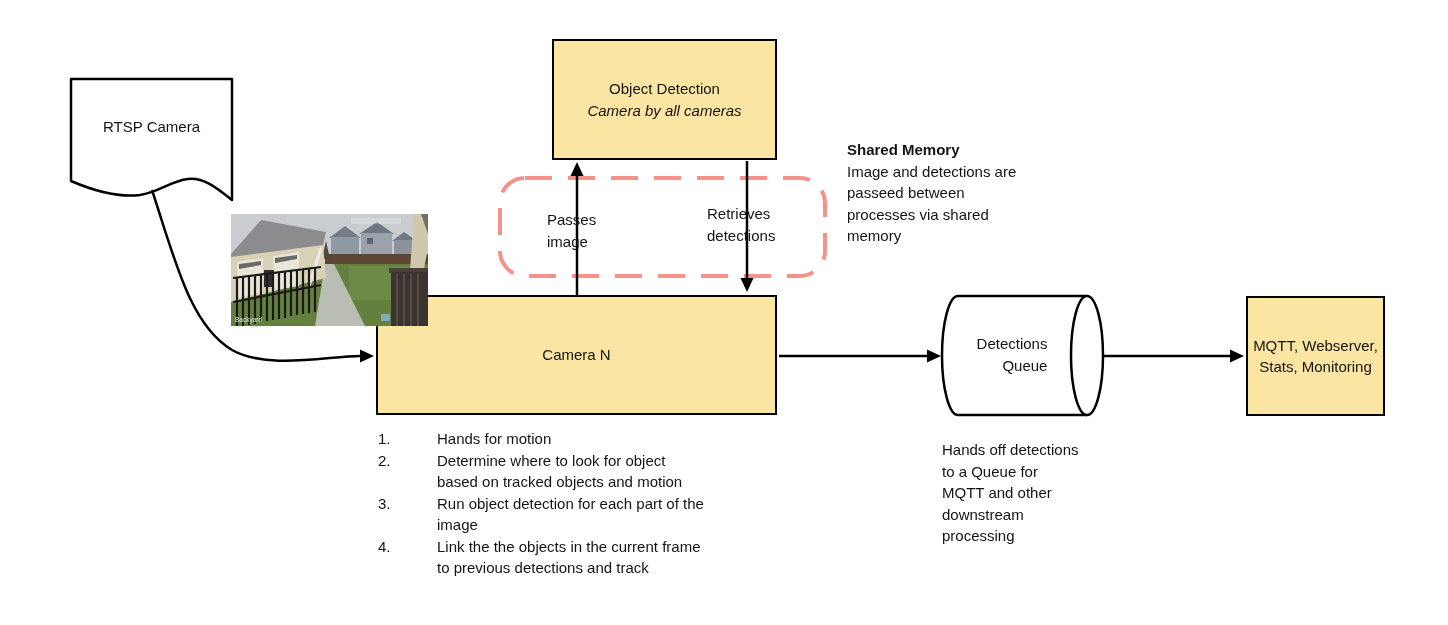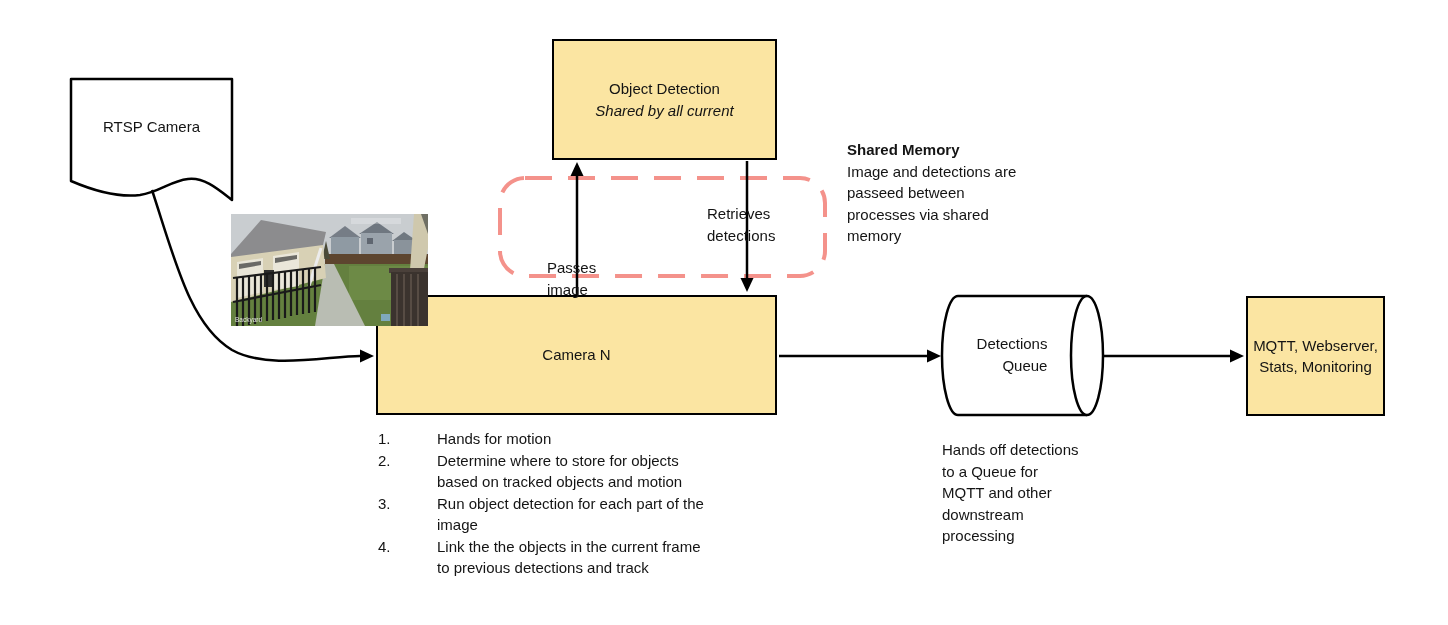--- a/index.html
+++ b/index.html
@@ -23,21 +23,21 @@
   .steps-row{display:flex;}
   .steps-num{width:59px;flex:0 0 59px;}
 </style>
 </head>
 <body>
 
 <div id="canvas">
 
   <div class="node" style="left:552px;top:39px;width:225px;height:121px;">
     <div>Object Detection</div>
-    <div class="italic">Shared by all current</div>
+    <div class="italic">Camera by all cameras</div>
   </div>
 
   <div class="node" style="left:1246px;top:296px;width:139px;height:120px;">
     <div class="ml">MQTT, Webserver,
 Stats, Monitoring</div>
   </div>
 
   <div class="node" style="left:376px;top:295px;width:401px;height:120px;">
     <div>Camera N</div>
   </div>
@@ -131,21 +131,21 @@
     </g>
     <rect x="120" y="4" width="50" height="6" fill="#ffffff" opacity="0.25"></rect>
     <text x="4" y="108" font-size="6.5" fill="#ffffff" opacity="0.85" font-family="Liberation Sans, DejaVu Sans, sans-serif">Backyard</text>
   </svg>
 
   <div class="label centered" style="left:71px;top:79px;width:161px;height:95px;">
     <span>RTSP Camera</span>
   </div>
 
 
-  <div class="label ml" style="left:547px;top:209px;margin-top:48px;">Passes
+  <div class="label ml" style="left:547px;top:209px;">Passes
 image</div>
 
   <div class="label ml" style="left:707px;top:203px;">Retrieves
 detections</div>
 
   <div class="label" style="left:847px;top:139px;width:215px;">
     <div class="bold">Shared Memory</div>
     <div class="ml">Image and detections are
 passeed between
 processes via shared
@@ -161,21 +161,21 @@
 downstream
 processing</div>
 
   <div class="label" style="left:378px;top:428px;width:430px;">
     <div class="steps-row">
       <div class="steps-num">1.</div>
       <div class="ml">Hands for motion</div>
     </div>
     <div class="steps-row">
       <div class="steps-num">2.</div>
-      <div class="ml">Determine where to store for objects
+      <div class="ml">Determine where to look for object
 based on tracked objects and motion</div>
     </div>
     <div class="steps-row">
       <div class="steps-num">3.</div>
       <div class="ml">Run object detection for each part of the
 image</div>
     </div>
     <div class="steps-row">
       <div class="steps-num">4.</div>
       <div class="ml">Link the the objects in the current frame

